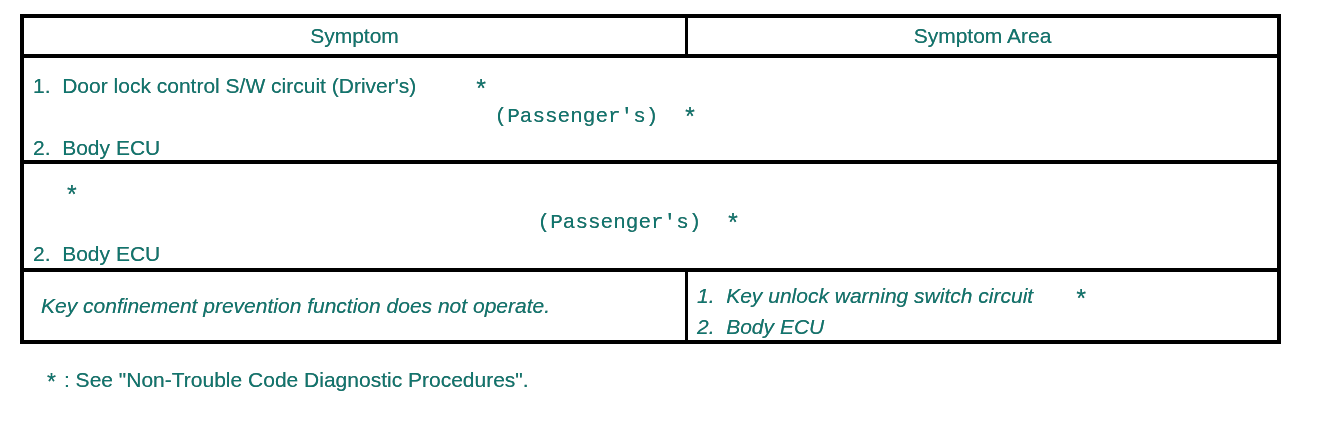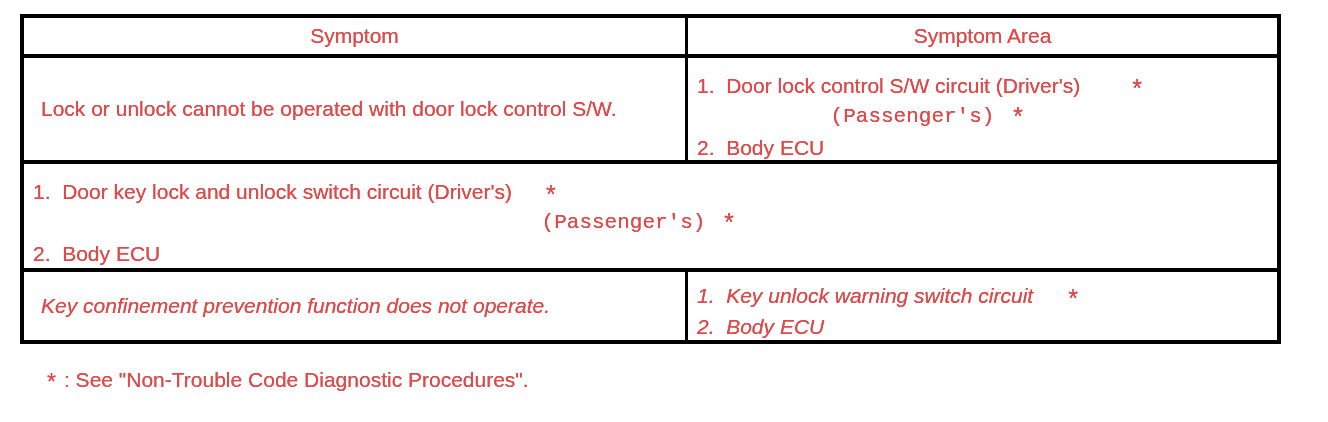--- a/index.html
+++ b/index.html
@@ -6,21 +6,21 @@
   html, body {
     width: 1328px; height: 422px;
     background: #ffffff;
     overflow: hidden;
   }
   .page {
     position: relative;
     width: 1328px; height: 364px;
     font-family: "Liberation Sans", sans-serif;
     font-size: 21px;
-    color: #ef4444;
+    color: #0f766e;
     background: #ffffff;
     text-shadow: 0 0 0.5px rgba(0,0,0,0.55); 
   }
 
   
   .diag-table {
     position: absolute;
     left: 20px; top: 14px;
     width: 1261px;
     border: 4px solid #000;
@@ -50,20 +50,21 @@
     line-height: 26px;
   }
 
   .body-row .sus-col { padding: 12px 0 0 9px; }
   .body-row.row-2 .sus-col { padding-top: 8px; }
 
   .sus-line {
     display: flex; align-items: center;
     line-height: 31px;
     white-space: nowrap;
+    gap: 8px;
   }
   .sus-line.right { justify-content: center; font-family: Liberation Mono, monospace; }
   .row-0 .sus-line.right { padding-right: 118px; }
   .row-1 .sus-line.right { padding-right: 32px; }
 
   .star-mark {
     display: inline-block;
     font-size: 25px;
     transform: translateY(3px);
     margin-left: 34px;
@@ -90,39 +91,37 @@
 
 <div class="page">
 
   <div class="diag-table">
     <div class="row thead">
       <div class="cell sym-col">Symptom</div>
       <div class="cell sus-col">Symptom Area</div>
     </div>
     <div id="tbody">
         <div class="row body-row row-0">
-          <div class="cell sym-col">Lock or unlock cannot be operated with door lock control S/W.</div>
           <div class="cell sus-col">
             <div class="sus-line left">
               <span class="sus-text">1.&nbsp; Door lock control S/W circuit (Driver's)</span>
               <span class="star-mark">*</span>
             </div>
             <div class="sus-line right">
               <span class="sus-text">(Passenger's)</span>
               <span class="star-mark">*</span>
             </div>
             <div class="sus-line left">
               <span class="sus-text">2.&nbsp; Body ECU</span>
             </div>
           </div>
         </div>
         <div class="row body-row row-1">
           <div class="cell sus-col">
             <div class="sus-line left">
-              <span class="sus-text">1.&nbsp; Door key lock and unlock switch circuit (Driver's)</span>
               <span class="star-mark">*</span>
             </div>
             <div class="sus-line right">
               <span class="sus-text">(Passenger's)</span>
               <span class="star-mark">*</span>
             </div>
             <div class="sus-line left">
               <span class="sus-text">2.&nbsp; Body ECU</span>
             </div>
           </div>

